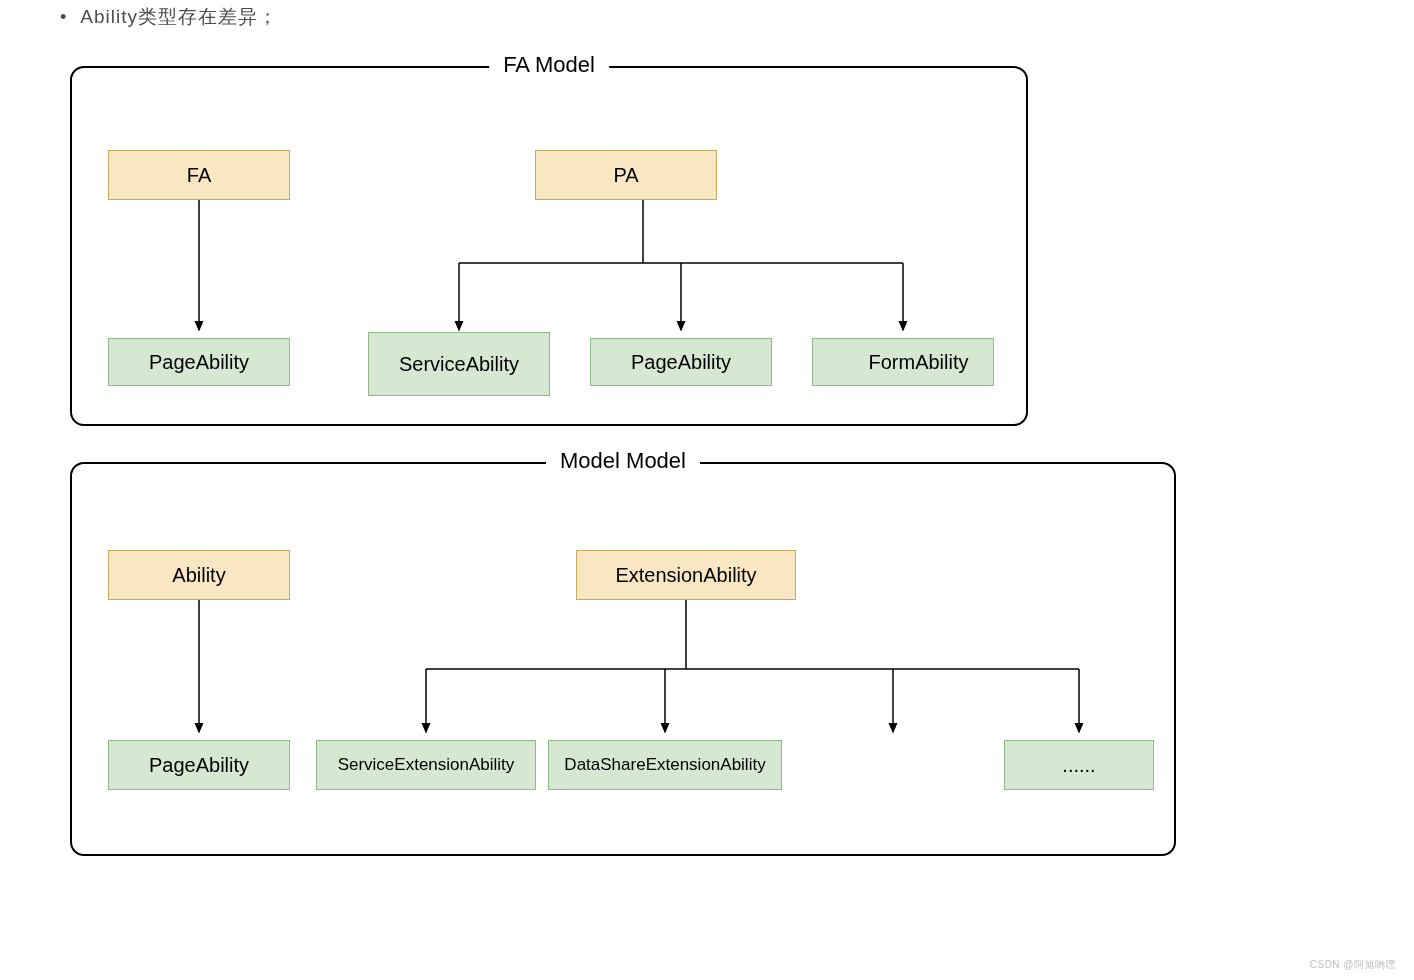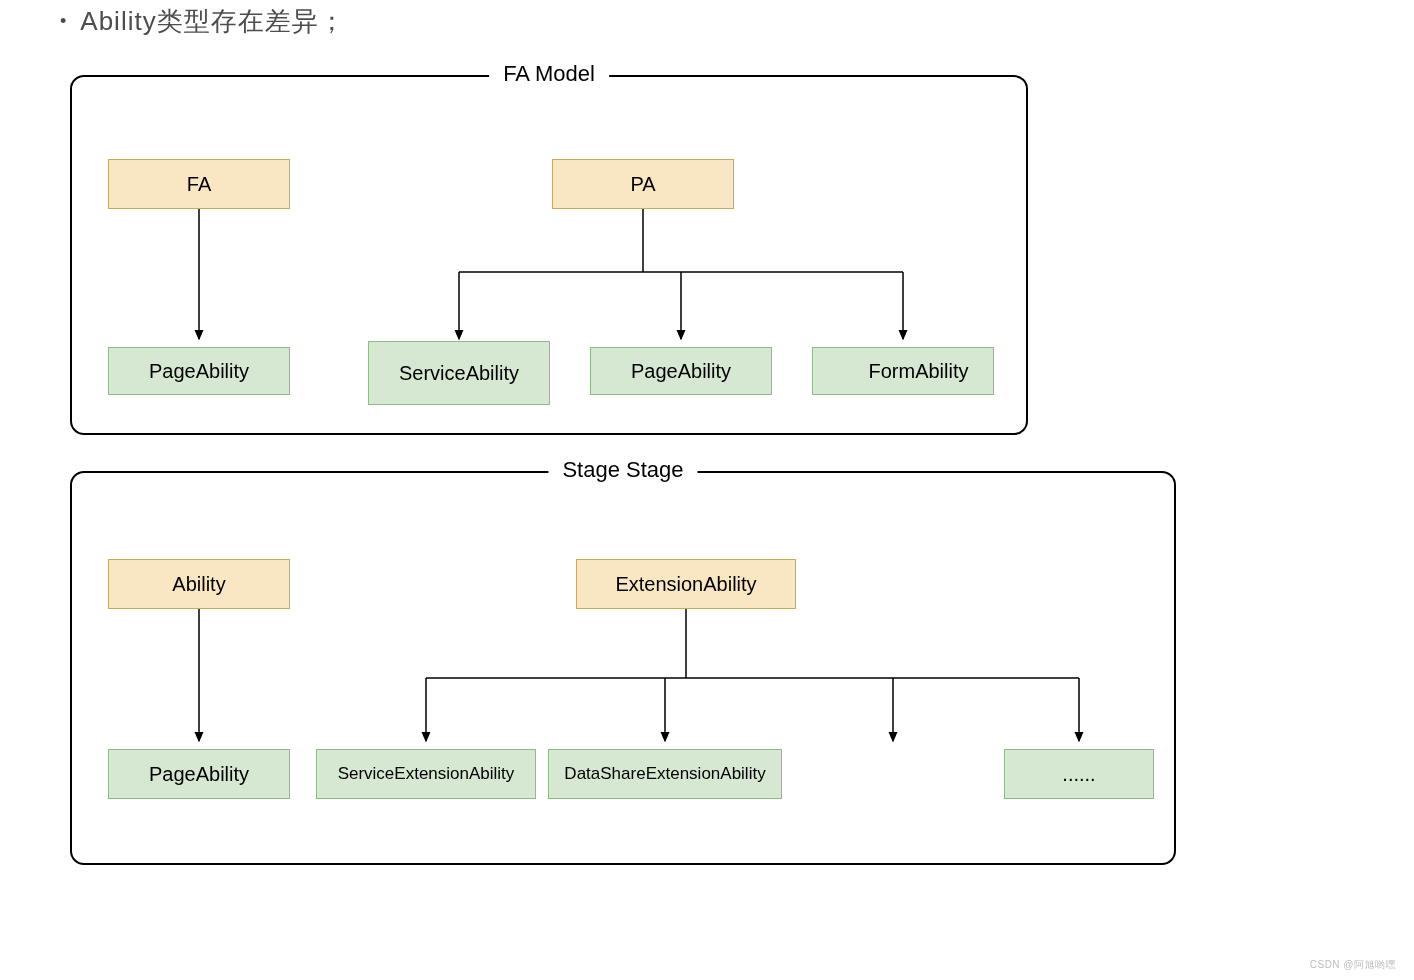--- a/index.html
+++ b/index.html
@@ -21,21 +21,21 @@
     margin-bottom: 28px;
     margin-top: 4px;
     padding-left: 12px;
   }
   .bullet {
     font-size: 18px;
     color: #4a4a4a;
     margin-right: 14px;
   }
   .bullet-text {
-    font-size: 26px;
+    font-size: 19px;
     color: #4d4d4d;
     letter-spacing: 1px;
   }
   .diagram-wrap {
     margin-left: 22px;
     position: relative;
   }
   .model-box {
     border: 2px solid #000;
     border-radius: 14px;
@@ -102,21 +102,21 @@
     <span class="bullet-text">Ability类型存在差异；</span>
   </div>
 
   <div class="diagram-wrap">
 
     <div class="model-box" style="width:958px;height:360px;">
       <div class="model-title">FA  Model</div>
 
       <div class="node-yellow" style="left:36px;top:82px;width:182px;height:50px;">FA</div>
 
-      <div class="node-yellow" style="left:480px;top:82px;width:182px;height:50px;">PA</div>
+      <div class="node-yellow" style="left:463px;top:82px;width:182px;height:50px;">PA</div>
 
       <div class="node-green" style="left:36px;top:270px;width:182px;height:48px;">PageAbility</div>
 
       <div class="node-green" style="left:296px;top:264px;width:182px;height:64px;text-align:center;">ServiceAbility</div>
 
       <div class="node-green" style="left:518px;top:270px;width:182px;height:48px;">PageAbility</div>
 
       <div class="node-green" style="left:740px;top:270px;width:182px;height:48px;padding-left:31px;">FormAbility</div>
 
       <svg class="connector" width="958" height="360">
@@ -134,21 +134,21 @@
 
         <line x1="387" y1="195" x2="387" y2="262" stroke="#000" stroke-width="1.5" marker-end="url(#arrow1)"></line>
 
         <line x1="609" y1="195" x2="609" y2="262" stroke="#000" stroke-width="1.5" marker-end="url(#arrow1)"></line>
 
         <line x1="831" y1="195" x2="831" y2="262" stroke="#000" stroke-width="1.5" marker-end="url(#arrow1)"></line>
       </svg>
     </div>
 
     <div class="model-box" style="width:1106px;height:394px;">
-      <div class="model-title">Stage Stage</div>
+      <div class="model-title">Model Model</div>
 
       <div class="node-yellow" style="left:36px;top:86px;width:182px;height:50px;">Ability</div>
 
       <div class="node-yellow" style="left:504px;top:86px;width:220px;height:50px;">ExtensionAbility</div>
 
       <div class="node-green" style="left:36px;top:276px;width:182px;height:50px;">PageAbility</div>
 
       <div class="node-green" style="left:244px;top:276px;width:220px;height:50px;font-size:17px;">ServiceExtensionAbility</div>
 
       <div class="node-green" style="left:476px;top:276px;width:234px;height:50px;font-size:17px;">DataShareExtensionAbility</div>

